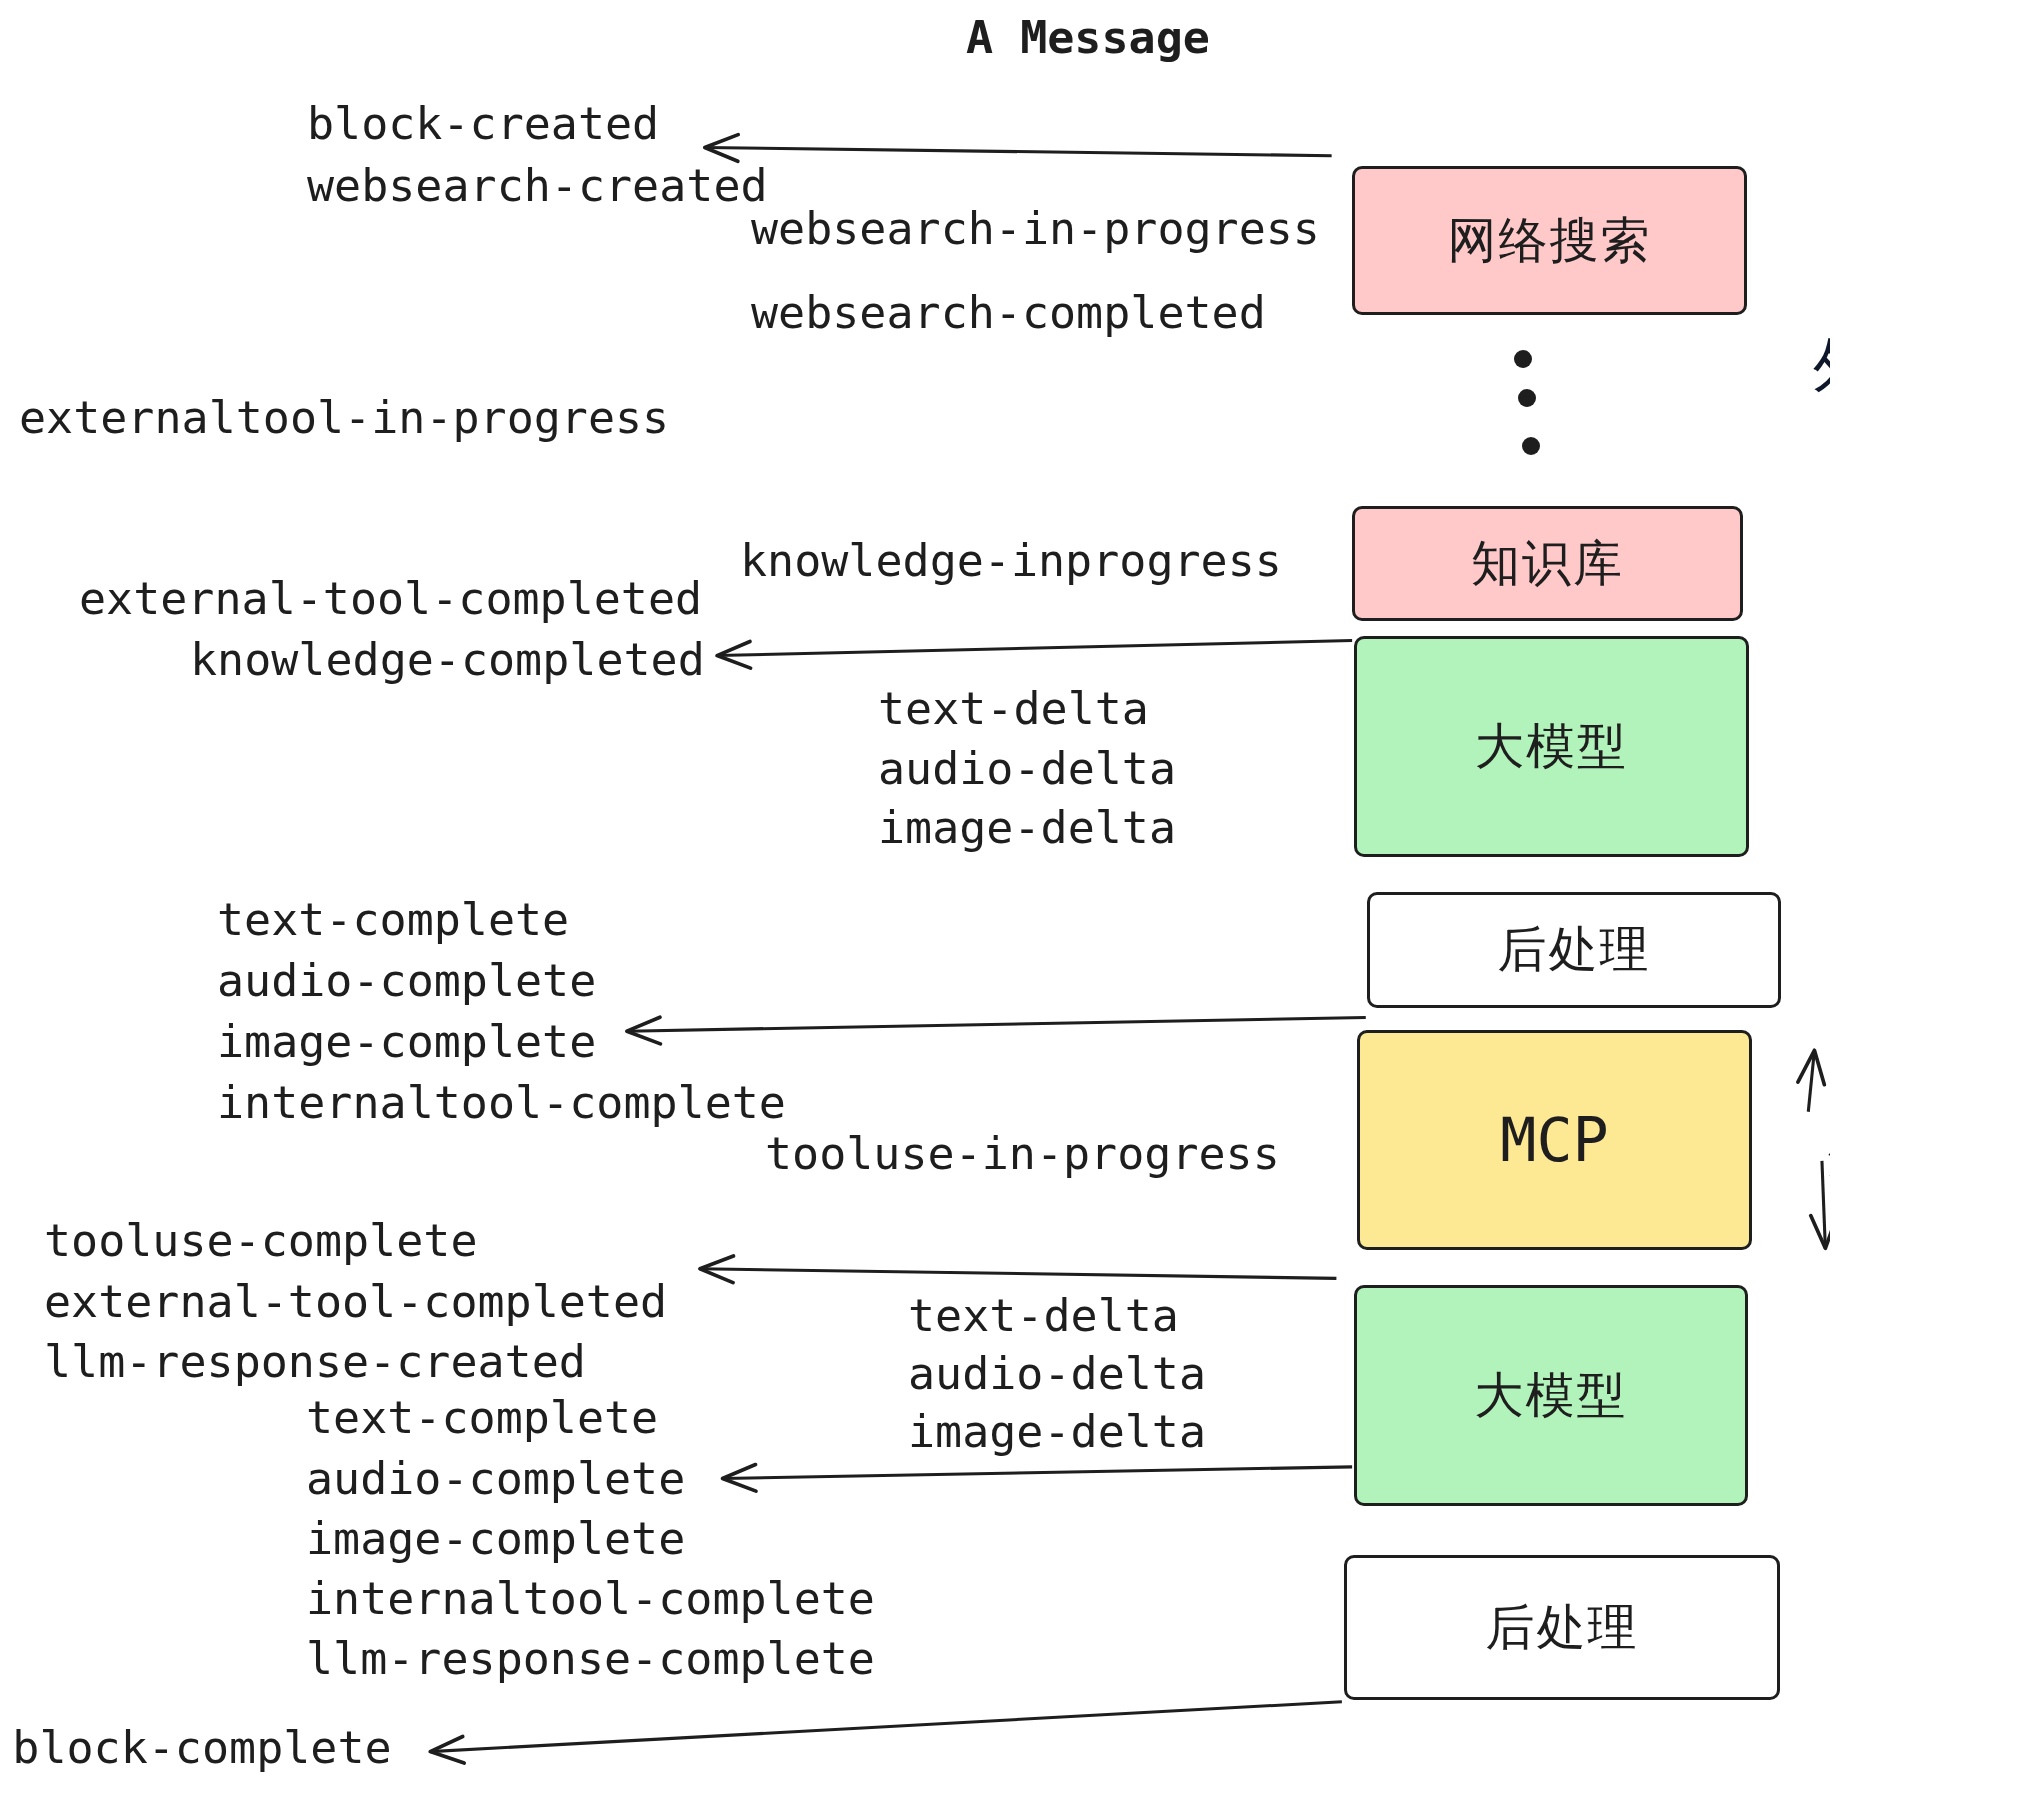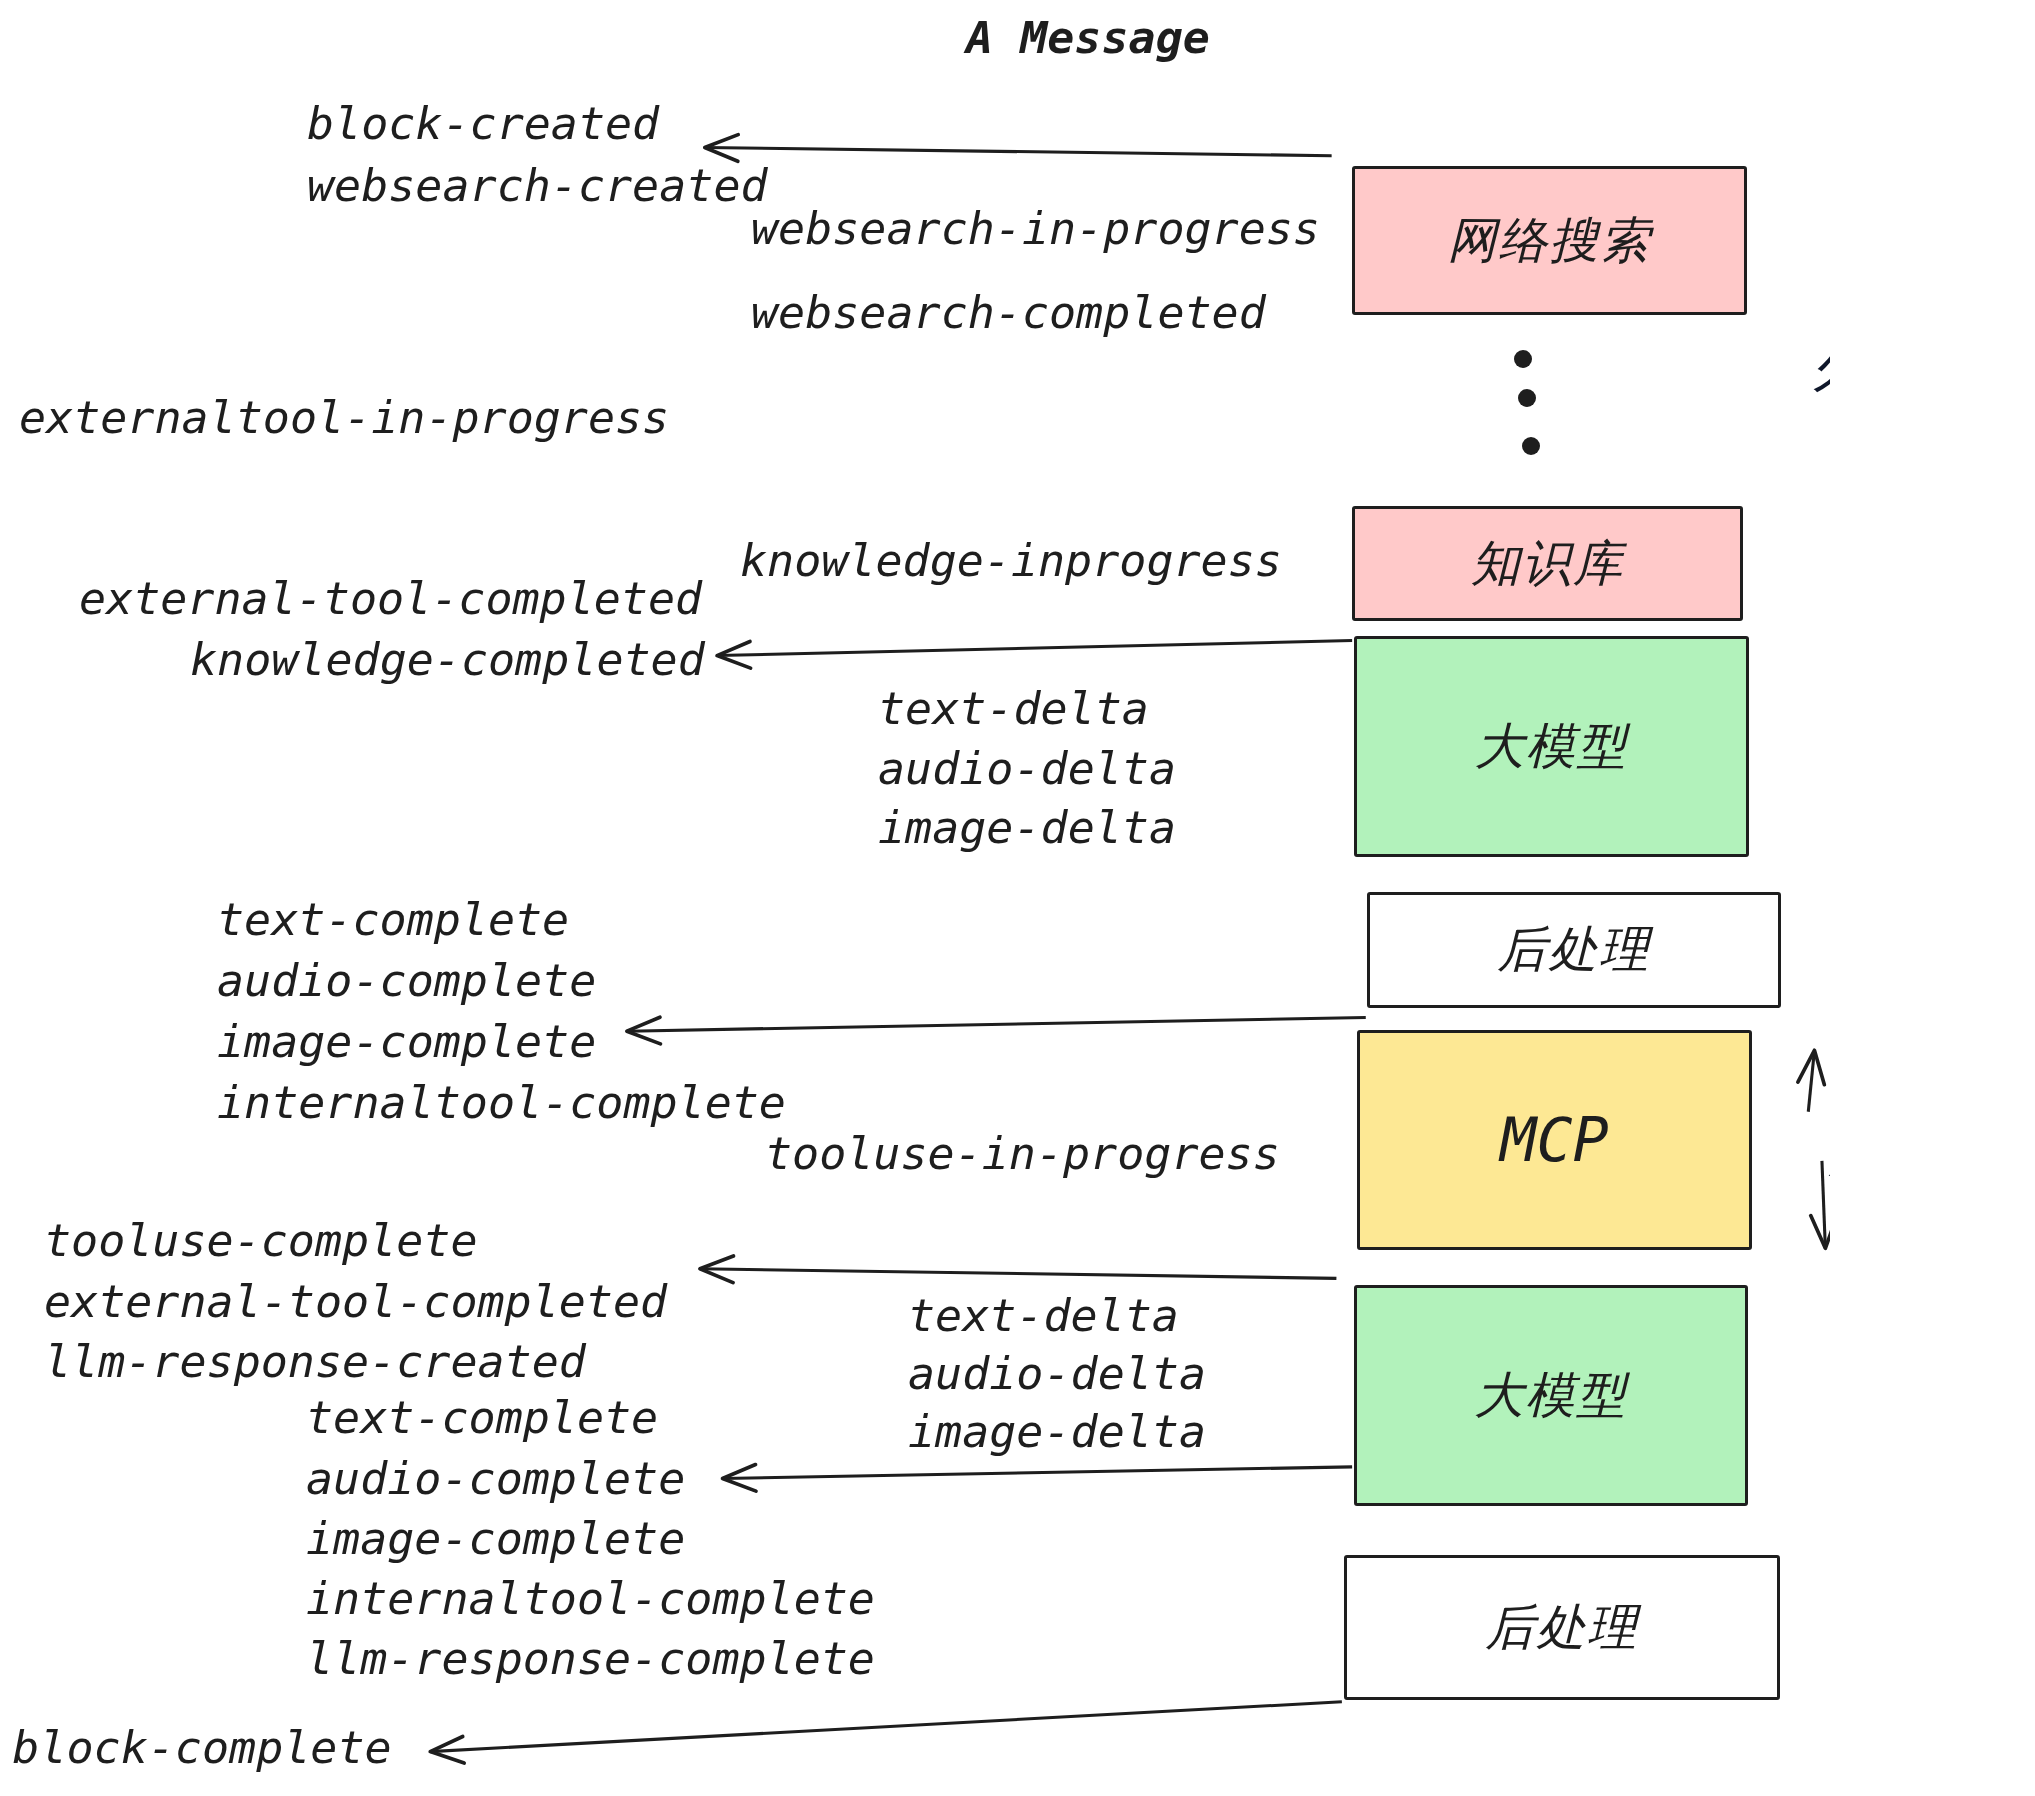--- a/index.html
+++ b/index.html
@@ -3,39 +3,38 @@
 <meta charset="utf-8">
 <style>
   html, body { margin: 0; padding: 0; background: #ffffff; }
   .canvas {
     position: relative;
     width: 1830px;
     height: 1796px;
     background: #ffffff;
     overflow: hidden;
     font-family: "DejaVu Sans Mono", monospace;
-    font-style: italic;
   }
   .mono {
     position: absolute;
     font-family: "DejaVu Sans Mono", "Liberation Mono", monospace;
     font-size: 45px;
     line-height: 1.0;
     color: #1e1e1e;
     white-space: nowrap;
   }
   .title {
     font-size: 45px;
     font-weight: bold;
   }
   .box {
     position: absolute;
     box-sizing: border-box;
     border: 3.4px solid #1e1e1e;
-    border-radius: 3px;
+    border-radius: 10px;
     display: flex;
     align-items: center;
     justify-content: center;
     color: #1e1e1e;
     background: #ffffff;
   }
   .box .cn-label {
     font-family: "Liberation Sans", "DejaVu Sans", sans-serif;
     font-size: 49px;
     letter-spacing: 2px;

